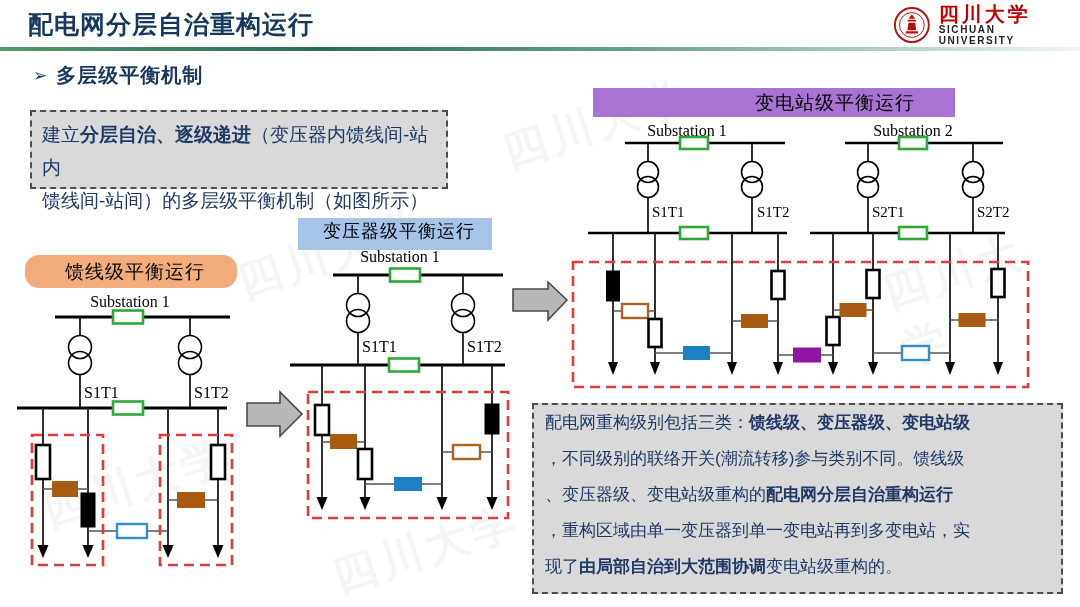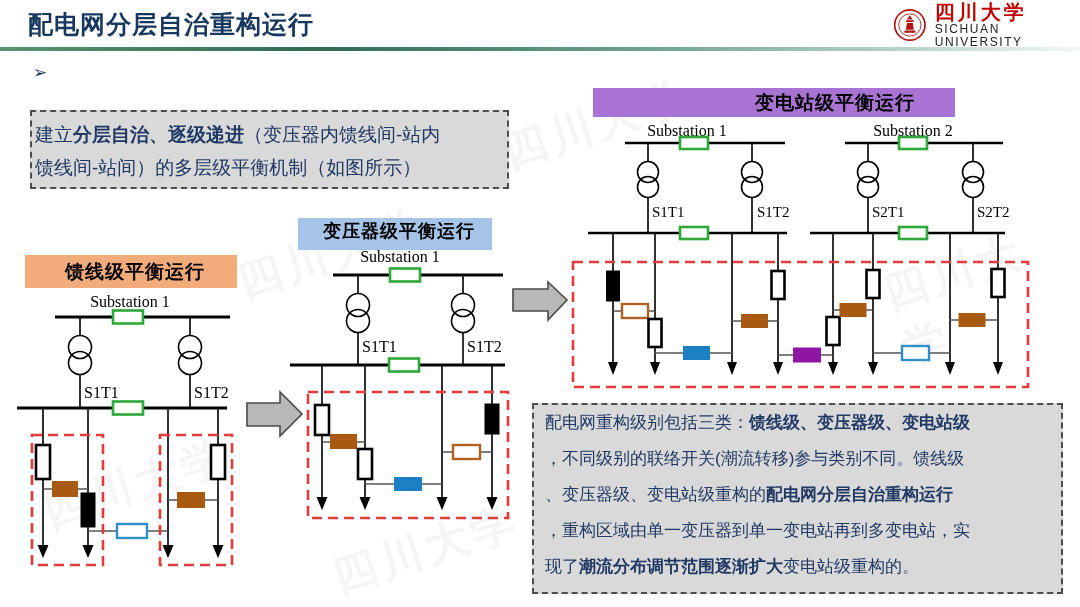--- a/index.html
+++ b/index.html
@@ -14,37 +14,37 @@
     left:28px;top:8px;width:640px;
     font-size:25px;font-weight:700;color:#17375E;letter-spacing:1px;
   }
   .title-rule{
     left:0;top:47px;width:1080px;height:4px;
     background:linear-gradient(90deg,#57946F 0%,#2F6B52 30%,#6FA48A 60%,#BCD8CB 85%,#F2F7F4 100%);
   }
   .logo{left:893px;top:4px;width:175px;height:42px;display:flex;align-items:center;gap:8px;}
   .logo-text{display:flex;flex-direction:column;line-height:1.05;}
   .logo-cn{font-size:20px;font-weight:700;color:#C00000;letter-spacing:3px;font-family:"Liberation Serif","DejaVu Serif",serif;}
-  .logo-en{font-size:12px;color:#222;letter-spacing:1.6px;font-weight:400;}
+  .logo-en{font-size:10px;color:#222;letter-spacing:1.6px;font-weight:700;}
   
   .bullet-row{left:33px;top:62px;display:flex;align-items:center;gap:9px;}
   .bullet-marker{font-size:17px;color:#17375E;}
   .bullet-text{font-size:20px;font-weight:700;color:#17375E;letter-spacing:1px;}
   
   .note-box{
     background:#D9D9D9;border:2.5px dashed #4d4d4d;color:#1F3864;
     white-space:pre-wrap;box-sizing:border-box;
   }
-  .intro-box{left:30px;top:110px;width:479px;height:79px;padding:6px 3px;font-size:19px;line-height:33px;}
+  .intro-box{left:30px;top:110px;width:418px;height:79px;padding:6px 10px;font-size:19px;line-height:33px;}
   .desc-box{left:532px;top:403px;width:531px;height:191px;padding:0 11px;font-size:17px;line-height:36px;}
   .bold{font-weight:700;}
   
-  .level-header{box-sizing:border-box;color:#000;font-weight:700;padding-left:8px;}
+  .level-header{box-sizing:border-box;color:#000;font-weight:400;padding-left:8px;}
   .lh-feeder{left:25px;top:255px;width:212px;height:33px;background:#F2AC7C;
-             font-size:19px;text-align:center;line-height:33px;letter-spacing:1px;}
+             font-size:19px;text-align:center;line-height:33px;letter-spacing:1px;border-radius:14px;}
   .lh-transformer{left:298px;top:218px;width:194px;height:32px;background:#A6C3E8;
              font-size:18px;text-align:center;line-height:26px;letter-spacing:1px;}
   .lh-substation{left:593px;top:88px;width:362px;height:29px;background:#A873D2;
              font-size:19px;text-align:right;line-height:29px;padding-right:40px;letter-spacing:1px;}
   
   .diagram-svg{left:0;top:0;}
   .bus{stroke:#000;stroke-width:3;}
   .bus3{stroke:#000;stroke-width:2.6;}
   .wire{stroke:#1a1a1a;stroke-width:1.8;}
   .tieline{stroke:#555;stroke-width:1.5;}
@@ -85,20 +85,21 @@
     <path d="M20 8.5 L16.5 13.5 H23.5 Z M15.5 14.5 h9 v1.8 h-9 Z M16.5 17.5 h7 l1.2 8 h-9.4 Z M13.5 26.5 h13 v2.6 h-13 Z" fill="#B01212"></path>
   </svg>
   <div class="logo-text">
     <span class="logo-cn">四川大学</span>
     <span class="logo-en">SICHUAN UNIVERSITY</span>
   </div>
 </div>
 
 <div class="abs bullet-row">
   <span class="bullet-marker">➢</span>
+  <span class="bullet-text">多层级平衡机制</span>
 </div>
 
 <div class="abs note-box intro-box"><span>建立</span><span class="bold">分层自治、逐级递进</span><span>（变压器内馈线间-站内
 馈线间-站间）的多层级平衡机制（如图所示）</span></div>
 
 <div class="abs level-header lh-feeder">馈线级平衡运行</div>
 <div class="abs level-header lh-transformer">变压器级平衡运行</div>
 <div class="abs level-header lh-substation">变电站级平衡运行</div>
 
 <svg class="abs diagram-svg" width="1080" height="607" viewBox="0 0 1080 607">
@@ -282,13 +283,13 @@
     <rect x="902" y="346" width="27" height="14" class="swblue-open"></rect>
     <rect x="958.5" y="313" width="27" height="14" class="swbrown"></rect>
     <rect x="991.5" y="269" width="13" height="28" class="osw"></rect>
   </g>
 </svg>
 
 <div class="abs note-box desc-box"><span>配电网重构级别包括三类：</span><span class="bold">馈线级、变压器级、变电站级</span><span>
 ，不同级别的联络开关(潮流转移)参与类别不同。馈线级
 、变压器级、变电站级重构的</span><span class="bold">配电网分层自治重构运行</span><span>
 ，重构区域由单一变压器到单一变电站再到多变电站，实
-现了</span><span class="bold">潮流分布调节范围逐渐扩大</span><span>变电站级重构的。</span></div>
+现了</span><span class="bold">由局部自治到大范围协调</span><span>变电站级重构的。</span></div>
 
 </body></html>

